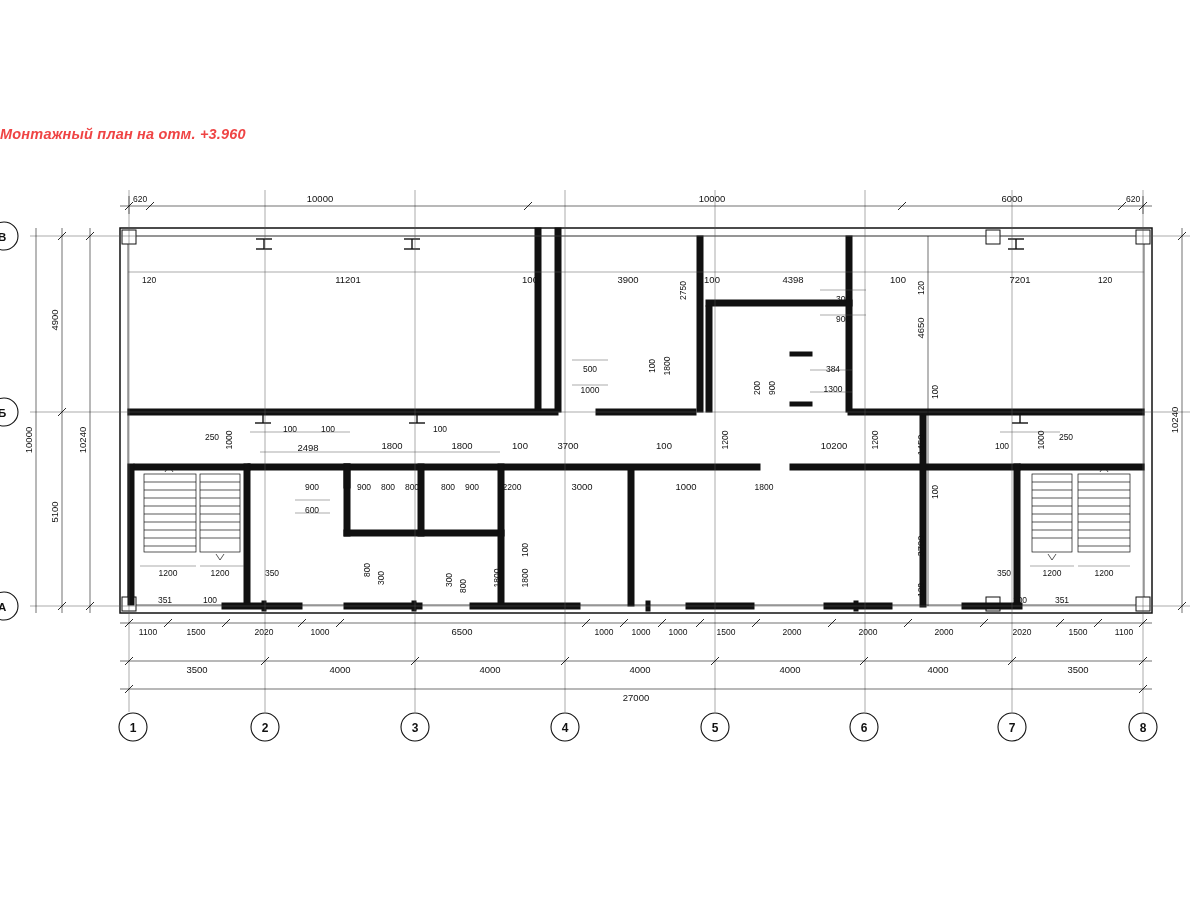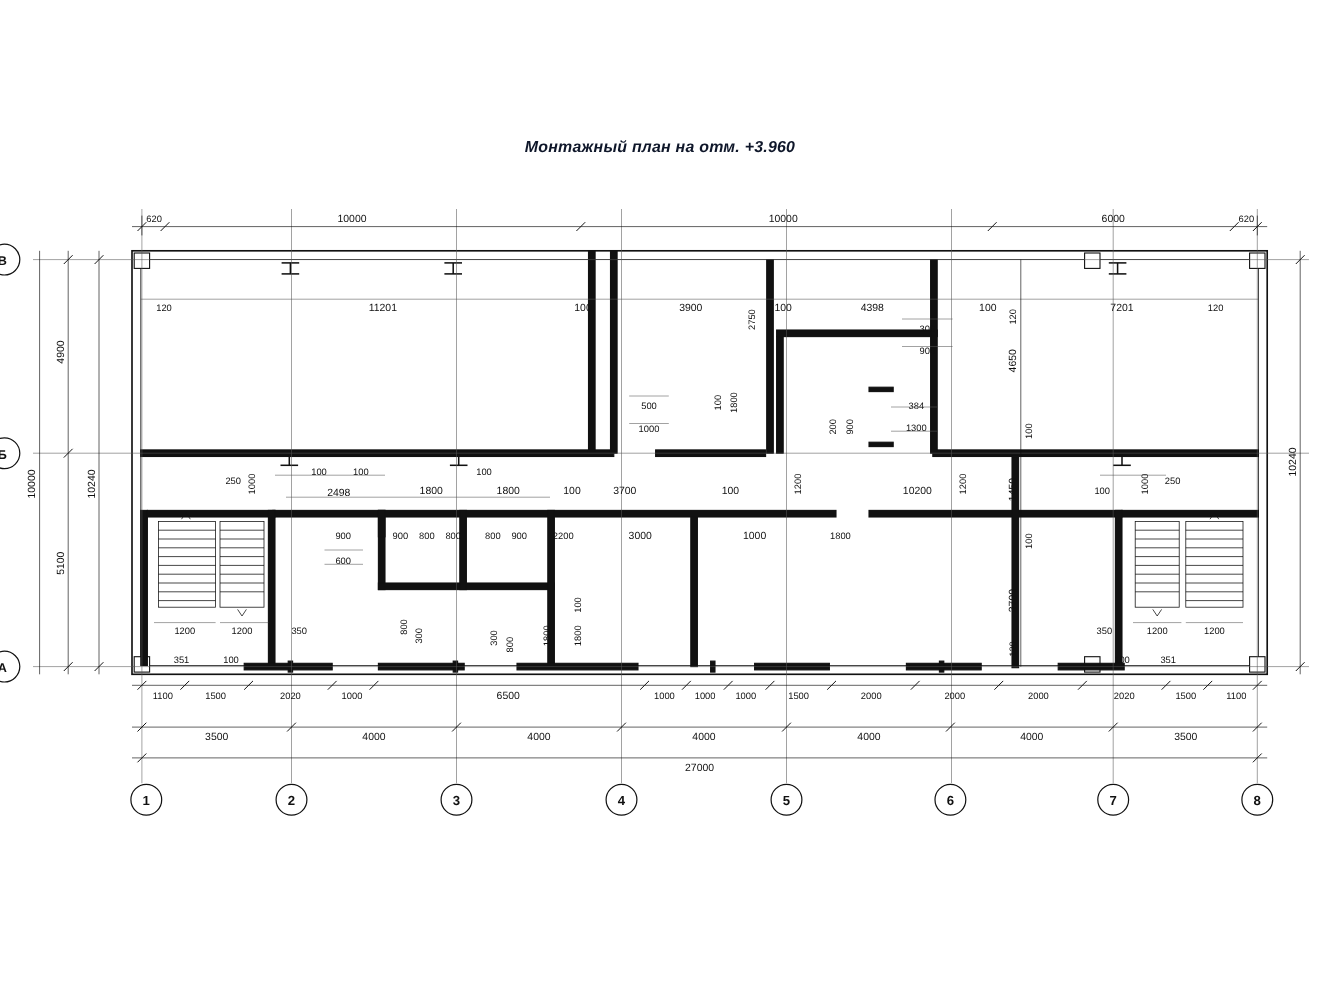--- a/index.html
+++ b/index.html
@@ -1,20 +1,20 @@
 <!DOCTYPE html>
 <html><head>
 <meta charset="utf-8">
 <style>
   html,body{margin:0;padding:0;background:#ffffff;}
   body{width:1200px;height:900px;overflow:hidden;font-family:"Liberation Sans",sans-serif;}
   #stage{position:relative;width:1200px;height:900px;background:#fff;}
   .title{
-    position:absolute;left:0;top:126px;width:1200px;text-align:center;
-    font-style:italic;font-weight:bold;font-size:14.5px;color:#0f172a;
+    position:absolute;left:0;top:126px;width:1200px;
+    font-style:italic;font-weight:bold;font-size:14.5px;color:#ef4444;
     letter-spacing:.2px;
   }
   svg{position:absolute;left:0;top:0;}
   text{font-family:"Liberation Sans",sans-serif;fill:#111;}
   .dim{font-size:9.5px;}
   .dim-s{font-size:8.5px;}
   .axlbl{font-size:12px;font-weight:bold;text-anchor:middle;}
   .ltr{font-size:11.5px;font-weight:bold;}
 </style>
 </head>

